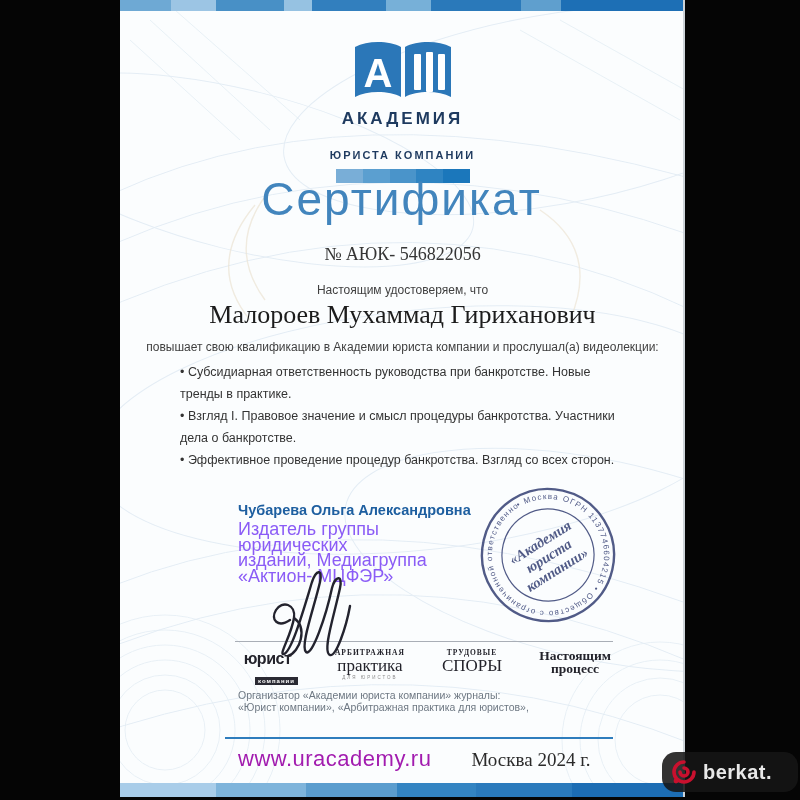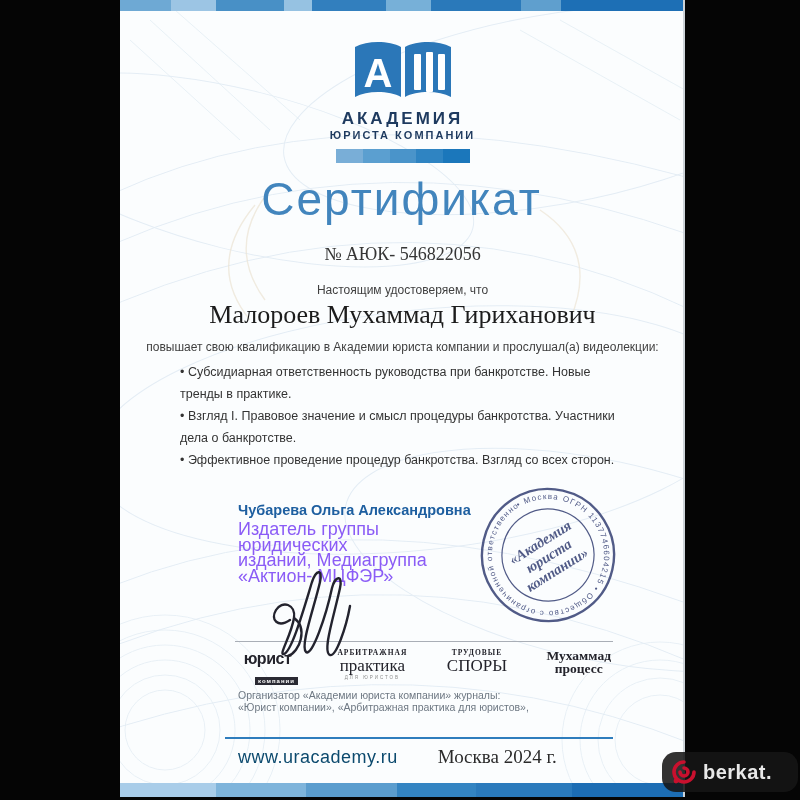--- a/index.html
+++ b/index.html
@@ -20,21 +20,21 @@
   .bottombar { position:absolute; left:0; top:783px; width:565px; height:14px;
     background:linear-gradient(to right,
       #a9cde9 0 17%, #7eb4db 17% 33%, #5b9dce 33% 49%, #3384c2 49% 63%,
       #2a7abc 63% 80%, #1c6db4 80% 100%); }
 
   
   .logo-wrap { position:absolute; left:0; top:40px; width:565px; text-align:center; }
   .logo-book { display:block; margin:0 auto; }
   .logo-academy { margin-top:5px; font-size:17px; font-weight:bold; letter-spacing:3px;
                   color:#1e3a5f; }
-  .logo-sub { margin-top:0; font-size:11px; font-weight:bold; letter-spacing:2px;
+  .logo-sub { margin-top:20px; font-size:11px; font-weight:bold; letter-spacing:2px;
               color:#1e3a5f; }
   .logo-bar { margin:8px auto 0; width:134px; height:14px;
     background:linear-gradient(to right,
       #79aed7 0 20%, #5b9fd0 20% 40%, #4a94ca 40% 60%, #2f84c2 60% 80%,
       #1b77bb 80% 100%); }
 
   
   .title { position:absolute; left:0; top:172px; width:563px; text-align:center;
            font-size:46px; font-weight:400; letter-spacing:2px; color:#4285bd; }
   .number { position:absolute; left:0; top:244px; width:565px; text-align:center;
@@ -74,21 +74,21 @@
   .mag-ugol { font-family:"Liberation Serif", serif; font-size:13.5px; font-weight:bold;
               line-height:13px; text-align:center; }
 
   .organizer { position:absolute; left:118px; top:690px; width:400px;
                font-size:10.5px; color:#6e7883; line-height:11.5px; }
 
   .div-footer { position:absolute; left:105px; top:737px; width:388px; height:2px;
                 background:#2f7dbd; }
   .footer { position:absolute; left:118px; top:746px; width:430px;
             display:flex; align-items:baseline; gap:40px; }
-  .website { font-size:18px; color:#0c4a6e; letter-spacing:.5px; }
+  .website { font-size:22px; color:#a21caf; letter-spacing:.5px; }
   .cityyear { font-family:"Liberation Serif", serif; font-size:19px; color:#2b2b2b; }
 
   
   .berkat { position:absolute; left:662px; top:752px; width:136px; height:40px;
             background:rgba(22,22,22,.88); border-radius:14px;
             display:flex; align-items:center; gap:5px; padding:0 8px; }
   .berkat-text { color:#e8e8e8; font-size:20px; font-weight:bold; letter-spacing:.5px; }
 </style>
 </head>
 <body>
@@ -203,21 +203,21 @@
       <div class="mag">
         <div class="mag-serif-small">АРБИТРАЖНАЯ</div>
         <div class="mag-serif-big">практика</div>
         <div class="mag-tiny">ДЛЯ ЮРИСТОВ</div>
       </div>
       <div class="mag">
         <div class="mag-serif-small">ТРУДОВЫЕ</div>
         <div class="mag-serif-big">СПОРЫ</div>
       </div>
       <div class="mag">
-        <div class="mag-ugol">Мухаммад</div>
+        <div class="mag-ugol">Настоящим</div>
         <div class="mag-ugol">процесс</div>
       </div>
     </div>
 
     <div class="organizer">
       <div>Организатор «Академии юриста компании» журналы:</div>
       <div>«Юрист компании», «Арбитражная практика для юристов»,</div>
     </div>
 
     <div class="div-footer"></div>

